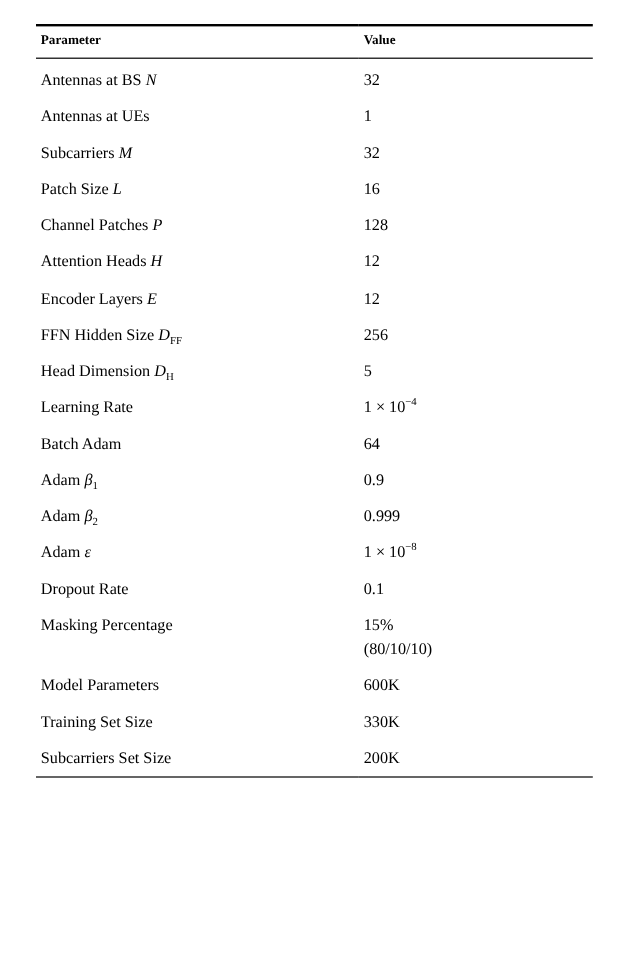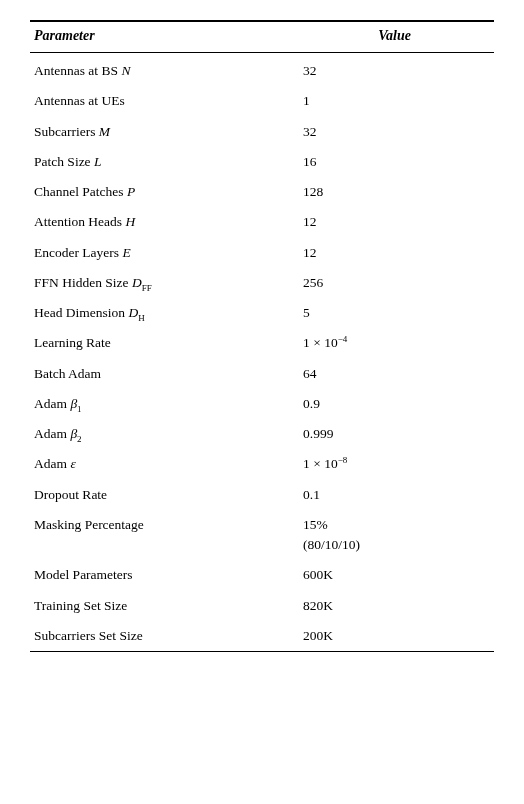--- a/index.html
+++ b/index.html
@@ -31,26 +31,25 @@
       border-collapse: collapse;
       border-spacing: 0;
     }
 
     thead tr th {
       font-weight: bold;
       text-align: left;
       padding: 6px 8px 8px 4px;
       border-top: 2px solid #000;
       border-bottom: 1.5px solid #000;
-      font-size: 14px;
-      font-style: italic;
+      font-size: 11px;
     }
 
     thead tr th:last-child {
-      text-align: center;
+      text-align: left;
     }
 
     tbody tr td {
       padding: 5px 8px 5px 4px;
       vertical-align: top;
       font-size: 13.5px;
       line-height: 1.5;
     }
 
     tbody tr:first-child td {
@@ -156,21 +155,21 @@
         <tr>
           <td>Masking Percentage</td>
           <td>15%<br>(80/10/10)</td>
         </tr>
         <tr>
           <td>Model Parameters</td>
           <td>600K</td>
         </tr>
         <tr>
           <td>Training Set Size</td>
-          <td>820K</td>
+          <td>330K</td>
         </tr>
         <tr>
           <td class="bottom-border">Subcarriers Set Size</td>
           <td class="bottom-border">200K</td>
         </tr>
       </tbody>
   </table>
 </div>
 
 </body></html>

